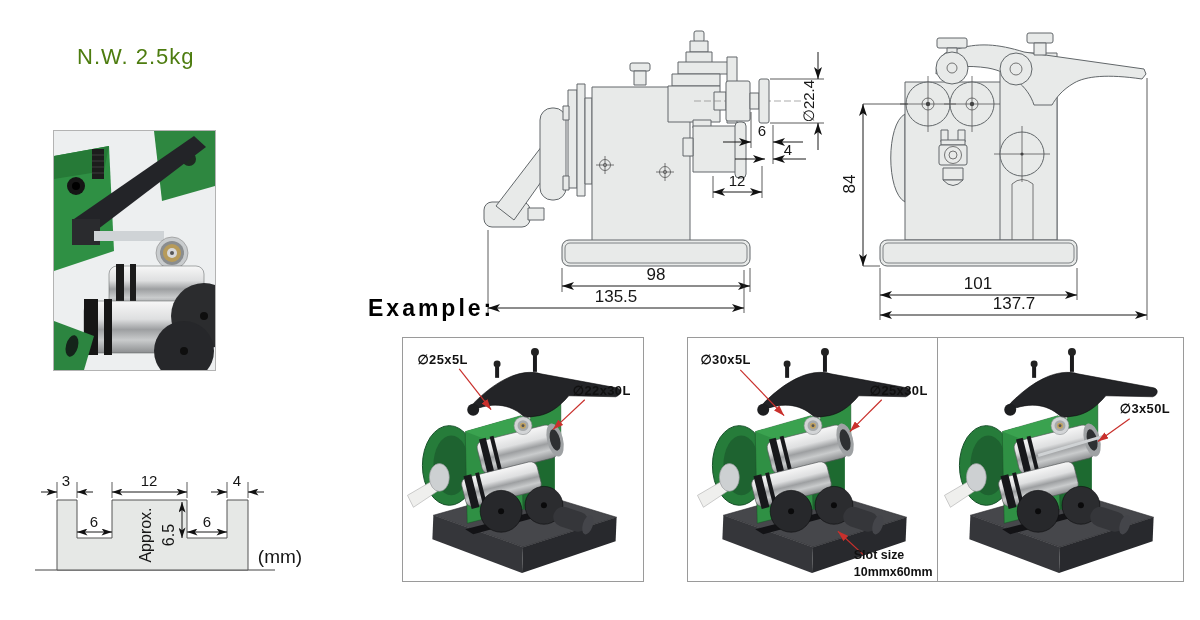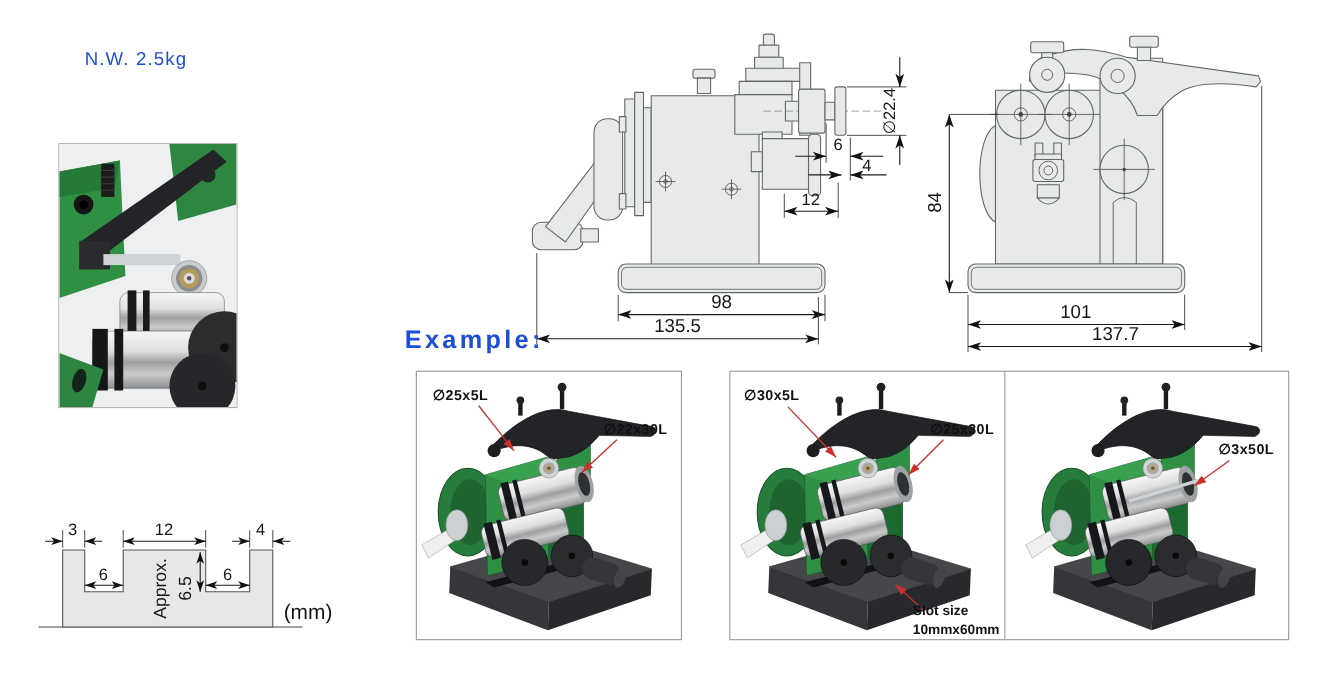--- a/index.html
+++ b/index.html
@@ -1,22 +1,22 @@
 <!DOCTYPE html>
 <html><head>
 <meta charset="utf-8">
 <style>
   html,body{margin:0;padding:0;background:#fff;}
   .canvas{position:relative;width:1200px;height:620px;background:#ffffff;overflow:hidden;
           font-family:"Liberation Sans",sans-serif;}
   .abs{position:absolute;}
-  .nw{font-size:17px;letter-spacing:1px;color:#1d4ed8;}
-  .heading{font-size:23px;font-weight:bold;letter-spacing:3px;color:#1d4ed8;}
+  .nw{font-size:22px;letter-spacing:1px;color:#4d7c0f;}
+  .heading{font-size:23px;font-weight:bold;letter-spacing:3px;color:#000000;}
   .photo{border:1px solid #b3b3b3;background:#fff;}
-  .exbox{border:1px solid #9a9a9a;background:#fff;}
+  .exbox{border:1px solid #9a9a9a;background:#fff;margin-left:24px;}
   svg{display:block;}
   svg text{font-family:"Liberation Sans",sans-serif;fill:#161616;}
   .dim{font-size:15px;}
   .dimL{font-size:17px;}
   .lbl{font-size:13px;font-weight:bold;letter-spacing:.4px;fill:#111;}
   .note{font-size:12.5px;font-weight:bold;fill:#111;}
   .oln{fill:#e8eae9;stroke:#62676a;stroke-width:1;stroke-linejoin:round;}
   .thin{stroke:#555;stroke-width:.8;fill:none;}
   .dl{stroke:#1a1a1a;stroke-width:1;fill:none;}
   .ext{stroke:#333;stroke-width:.8;fill:none;}
@@ -340,21 +340,21 @@
       <line class="leader" x1="52" y1="32" x2="96" y2="78" marker-end="url(#aR2)"></line>
       <line class="leader" x1="194" y1="62" x2="162" y2="94" marker-end="url(#aR2)"></line>
       <line class="leader" x1="176" y1="218" x2="150" y2="194" marker-end="url(#aR2)"></line>
       <text class="lbl" x="12" y="26">∅30x5L</text>
       <text class="lbl" x="182" y="57">∅25x30L</text>
       <text class="note" x="166" y="222">Slot size</text>
       <text class="note" x="166" y="239">10mmx60mm</text>
     </svg>
   </div>
 
-  <div class="abs exbox" style="left:913px;top:337px;width:245px;height:243px;padding-left:12px;">
+  <div class="abs exbox" style="left:913px;top:337px;width:245px;height:243px;">
     <svg width="245" height="243" viewBox="0 0 245 244">
       <defs>
         <marker id="aR3" viewBox="0 0 12 8" refX="12" refY="4" markerWidth="9" markerHeight="6" orient="auto">
           <path d="M0,0 L12,4 L0,8 Z" fill="#c9302c"></path>
         </marker>
       </defs>
       <use href="#machine" x="2" y="0" width="240" height="244"></use>
       <line x1="100" y1="118" x2="168" y2="98" stroke="#cfd2d4" stroke-width="3"></line>
       <line class="leader" x1="192" y1="81" x2="160" y2="104" marker-end="url(#aR3)"></line>
       <text class="lbl" x="182" y="75">∅3x50L</text>

